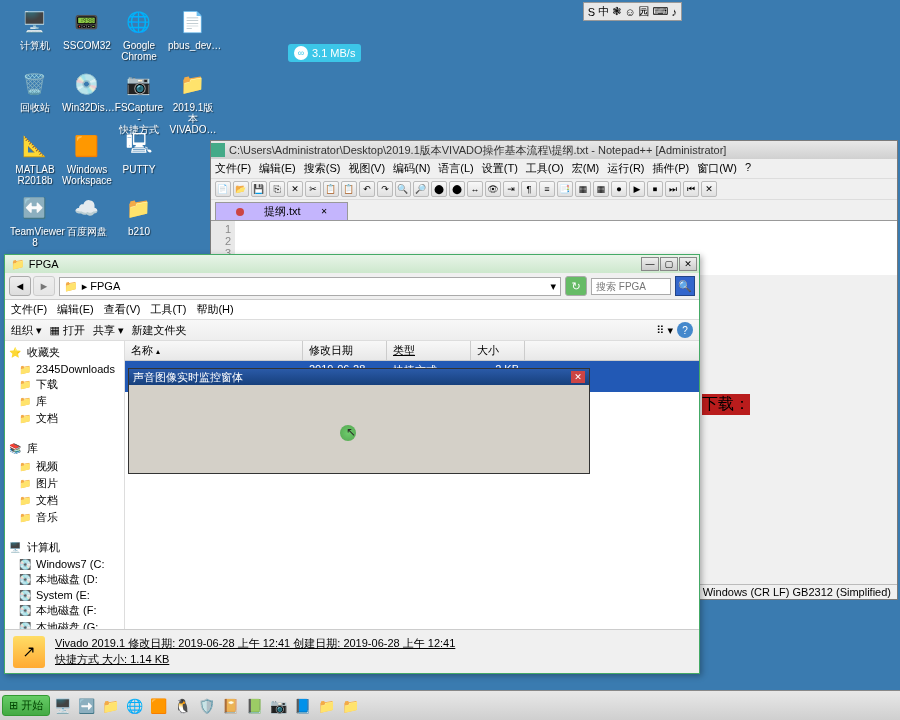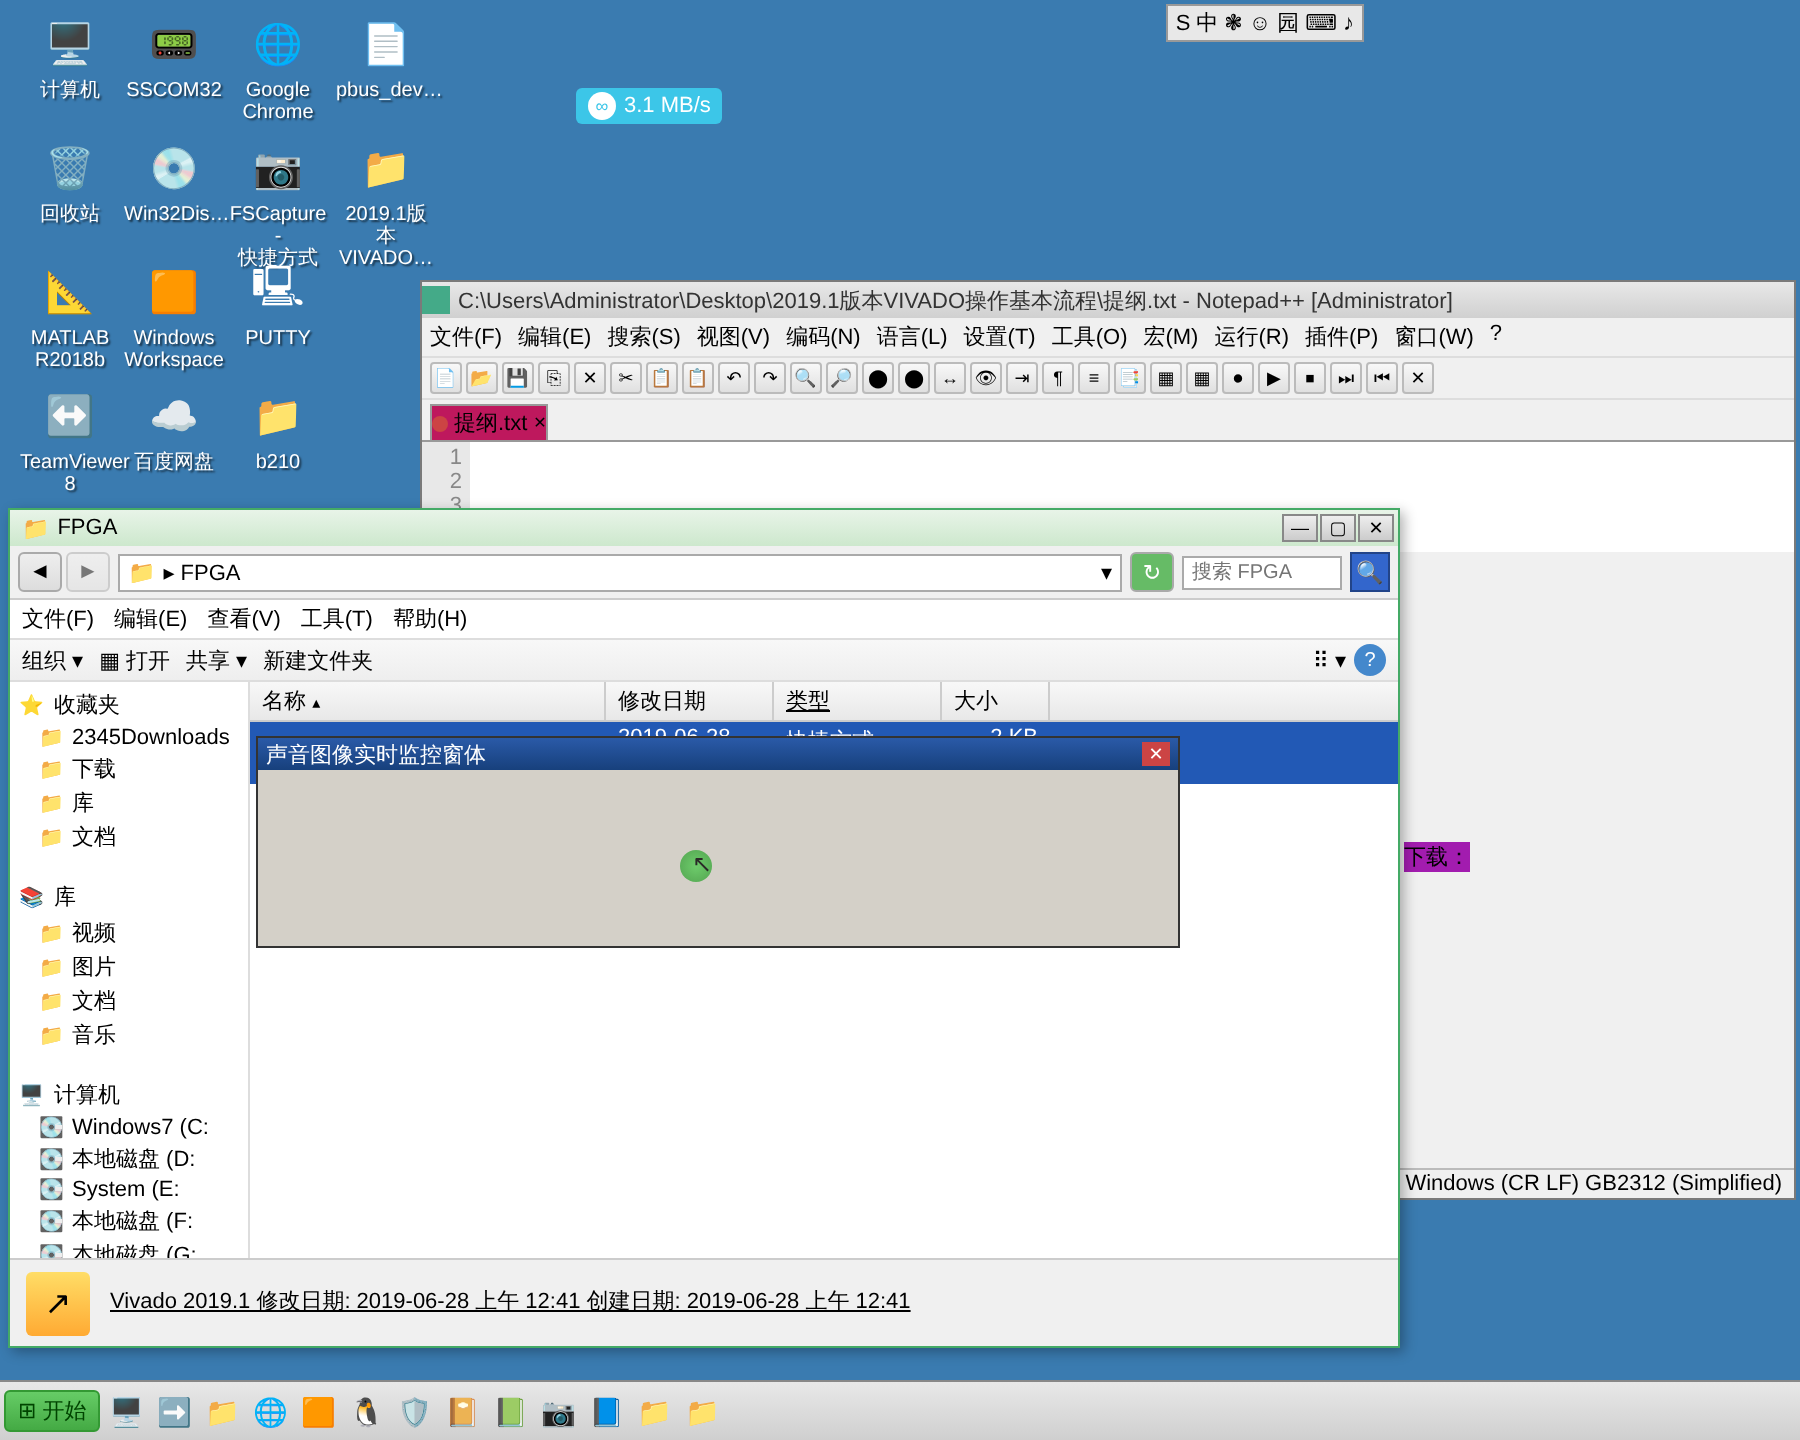--- a/index.html
+++ b/index.html
@@ -24,29 +24,29 @@
 
 
 .npp { position: absolute; left: 210px; top: 140px; width: 688px; height: 460px; background: #f0f0f0; border: 1px solid #7a7a7a; }
 .npp .title { background: linear-gradient(#e8e8e8,#d0d0d0); height: 18px; display: flex; align-items: center; padding: 0 0; color: #333; font-size: 11px; }
 .npp .title .ticon { width: 14px; height: 14px; background: #4a8; margin-right: 4px; }
 .npp .menubar { background: #f0f0f0; padding: 2px 4px; display: flex; gap: 8px; font-size: 11px; }
 .npp .menubar span { cursor: pointer; }
 .npp .toolbar { background: #f0f0f0; padding: 2px 4px; display: flex; gap: 2px; border-top: 1px solid #ddd; border-bottom: 1px solid #ddd; }
 .npp .tbtn { width: 16px; height: 16px; background: linear-gradient(#f8f8f8,#e0e0e0); border: 1px solid #bbb; border-radius: 2px; display: flex; align-items: center; justify-content: center; font-size: 9px; }
 .npp .tabs { background: #f0f0f0; padding: 2px 4px 0; display: flex; border-bottom: 1px solid #999; }
-.npp .tab { background: #be185d; border: 1px solid #999; border-bottom: none; padding: 1px 0; font-size: 10px; display: flex; align-items: center; gap: 3px; }
+.npp .tab { background: #c4b5fd; border: 1px solid #999; border-bottom: none; padding: 1px 20px; font-size: 10px; display: flex; align-items: center; gap: 20px; }
 .npp .tab .dot { width: 8px; height: 8px; background: #c44; border-radius: 50%; }
 .npp .editor { background: #fff; display: flex; }
 .npp .gutter { background: #e8e8e8; color: #888; padding: 2px 4px; text-align: right; font-size: 11px; min-width: 24px; }
 .npp .content { padding: 2px 6px; font-size: 12px; line-height: 1.4; }
 .npp .status { position: absolute; bottom: 0; left: 0; right: 0; background: #f0f0f0; border-top: 1px solid #bbb; padding: 1px 6px; display: flex; gap: 12px; font-size: 10px; }
 
 
-.snip { position: absolute; font-size: 11px; color: #000; background: #a21caf; margin-top: 27px; }
+.snip { position: absolute; font-size: 16px; color: #000; background: #b91c1c; }
 
 
 .exp { position: absolute; left: 4px; top: 254px; width: 696px; height: 420px; background: #fff; border: 1px solid #4a6; box-shadow: 2px 2px 6px rgba(0,0,0,.3); }
 .exp .tbar { background: linear-gradient(#e8f4e8,#cde8cd); height: 18px; display: flex; align-items: center; justify-content: space-between; padding: 0 2px; }
 .exp .tbar .ttxt { font-size: 11px; padding: 0 4px; display: flex; align-items: center; gap: 4px; }
 .exp .tbar .wbtns { display: flex; gap: 1px; }
 .exp .tbar .wbtn { width: 18px; height: 14px; background: linear-gradient(#eee,#ccc); border: 1px solid #888; font-size: 9px; display: flex; align-items: center; justify-content: center; }
 .exp .addr { display: flex; align-items: center; padding: 3px 4px; gap: 4px; background: #f0f0f0; border-bottom: 1px solid #ccc; }
 .exp .addr .nav { display: flex; gap: 2px; }
 .exp .addr .nbtn { width: 22px; height: 20px; background: linear-gradient(#eee,#ddd); border: 1px solid #aaa; border-radius: 3px; display: flex; align-items: center; justify-content: center; }
@@ -297,20 +297,21 @@
           <div style="width:84px;">2019-06-28 上…</div>
           <div style="width:84px;">快捷方式</div>
           <div style="width:54px;text-align:right;">2 KB</div>
         </div>
       </div>
     </div>
     <div class="details">
       <div class="bicon">↗</div>
       <div class="meta">
         <div>Vivado 2019.1  修改日期: 2019-06-28 上午 12:41   创建日期: 2019-06-28 上午 12:41</div>
+        <div>快捷方式                 大小: 1.14 KB</div>
       </div>
     </div>
   </div>
 
   <div class="popup">
     <div class="pt">
       <span>声音图像实时监控窗体</span>
       <span class="px">✕</span>
     </div>
   </div>

